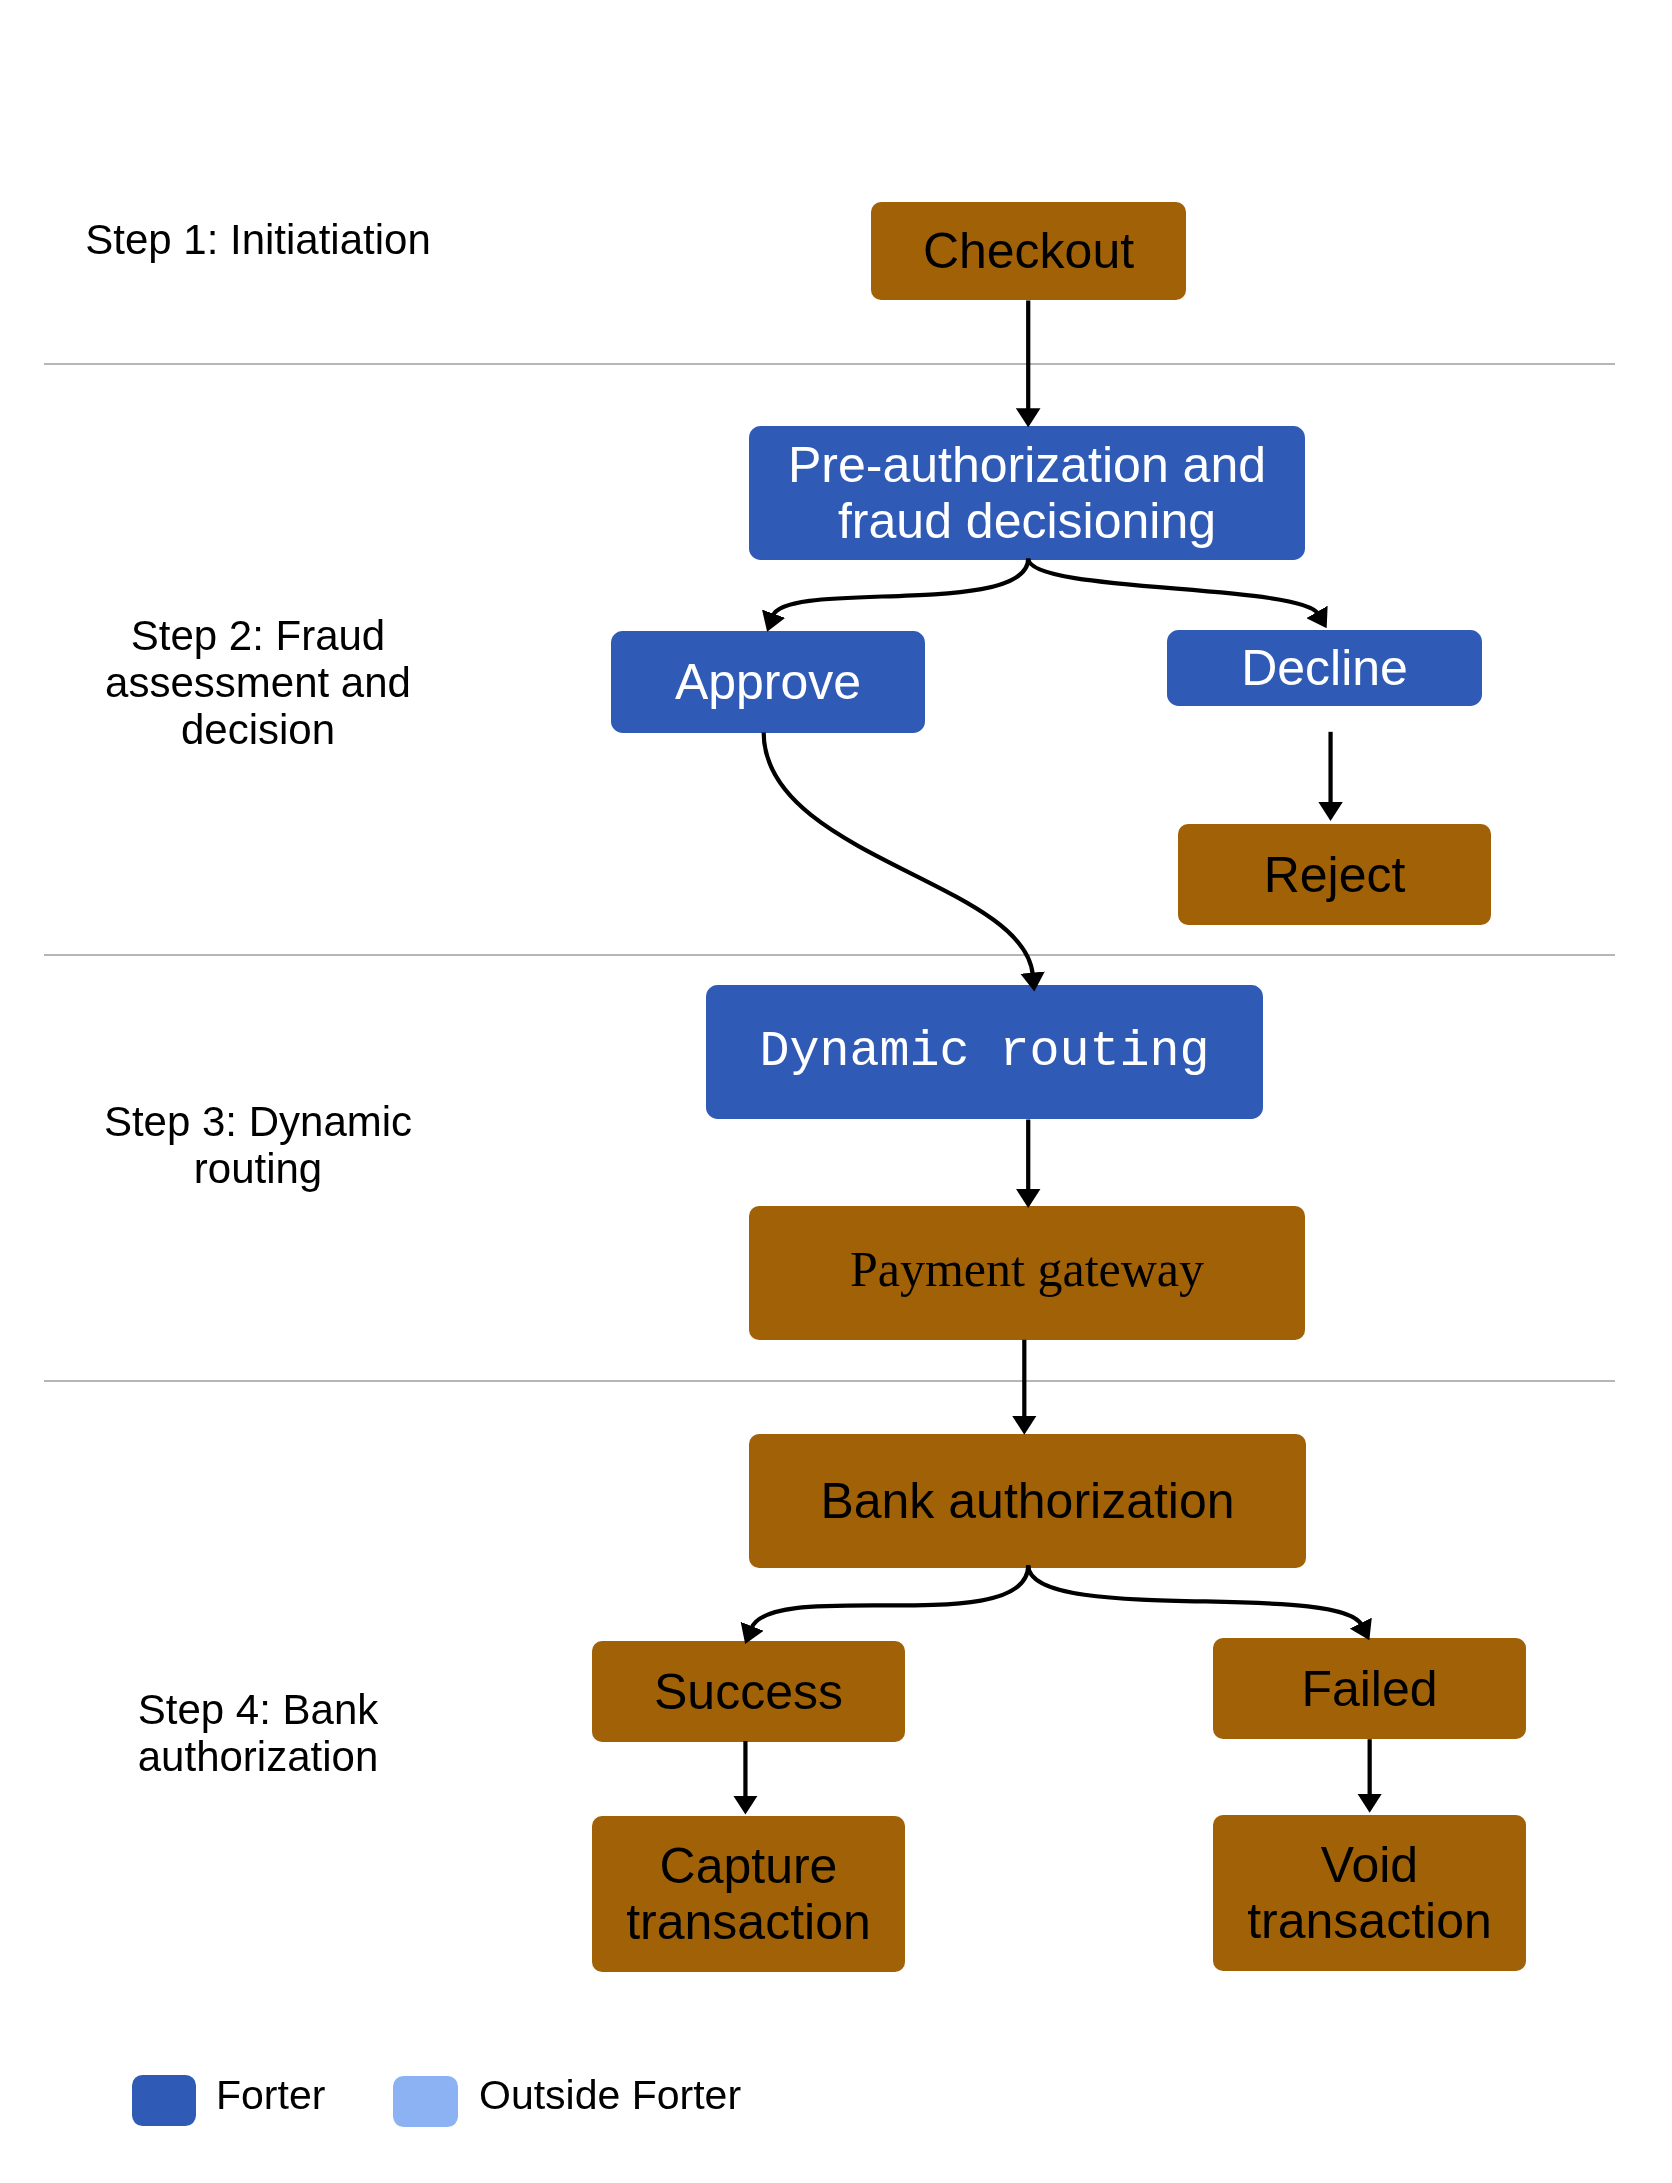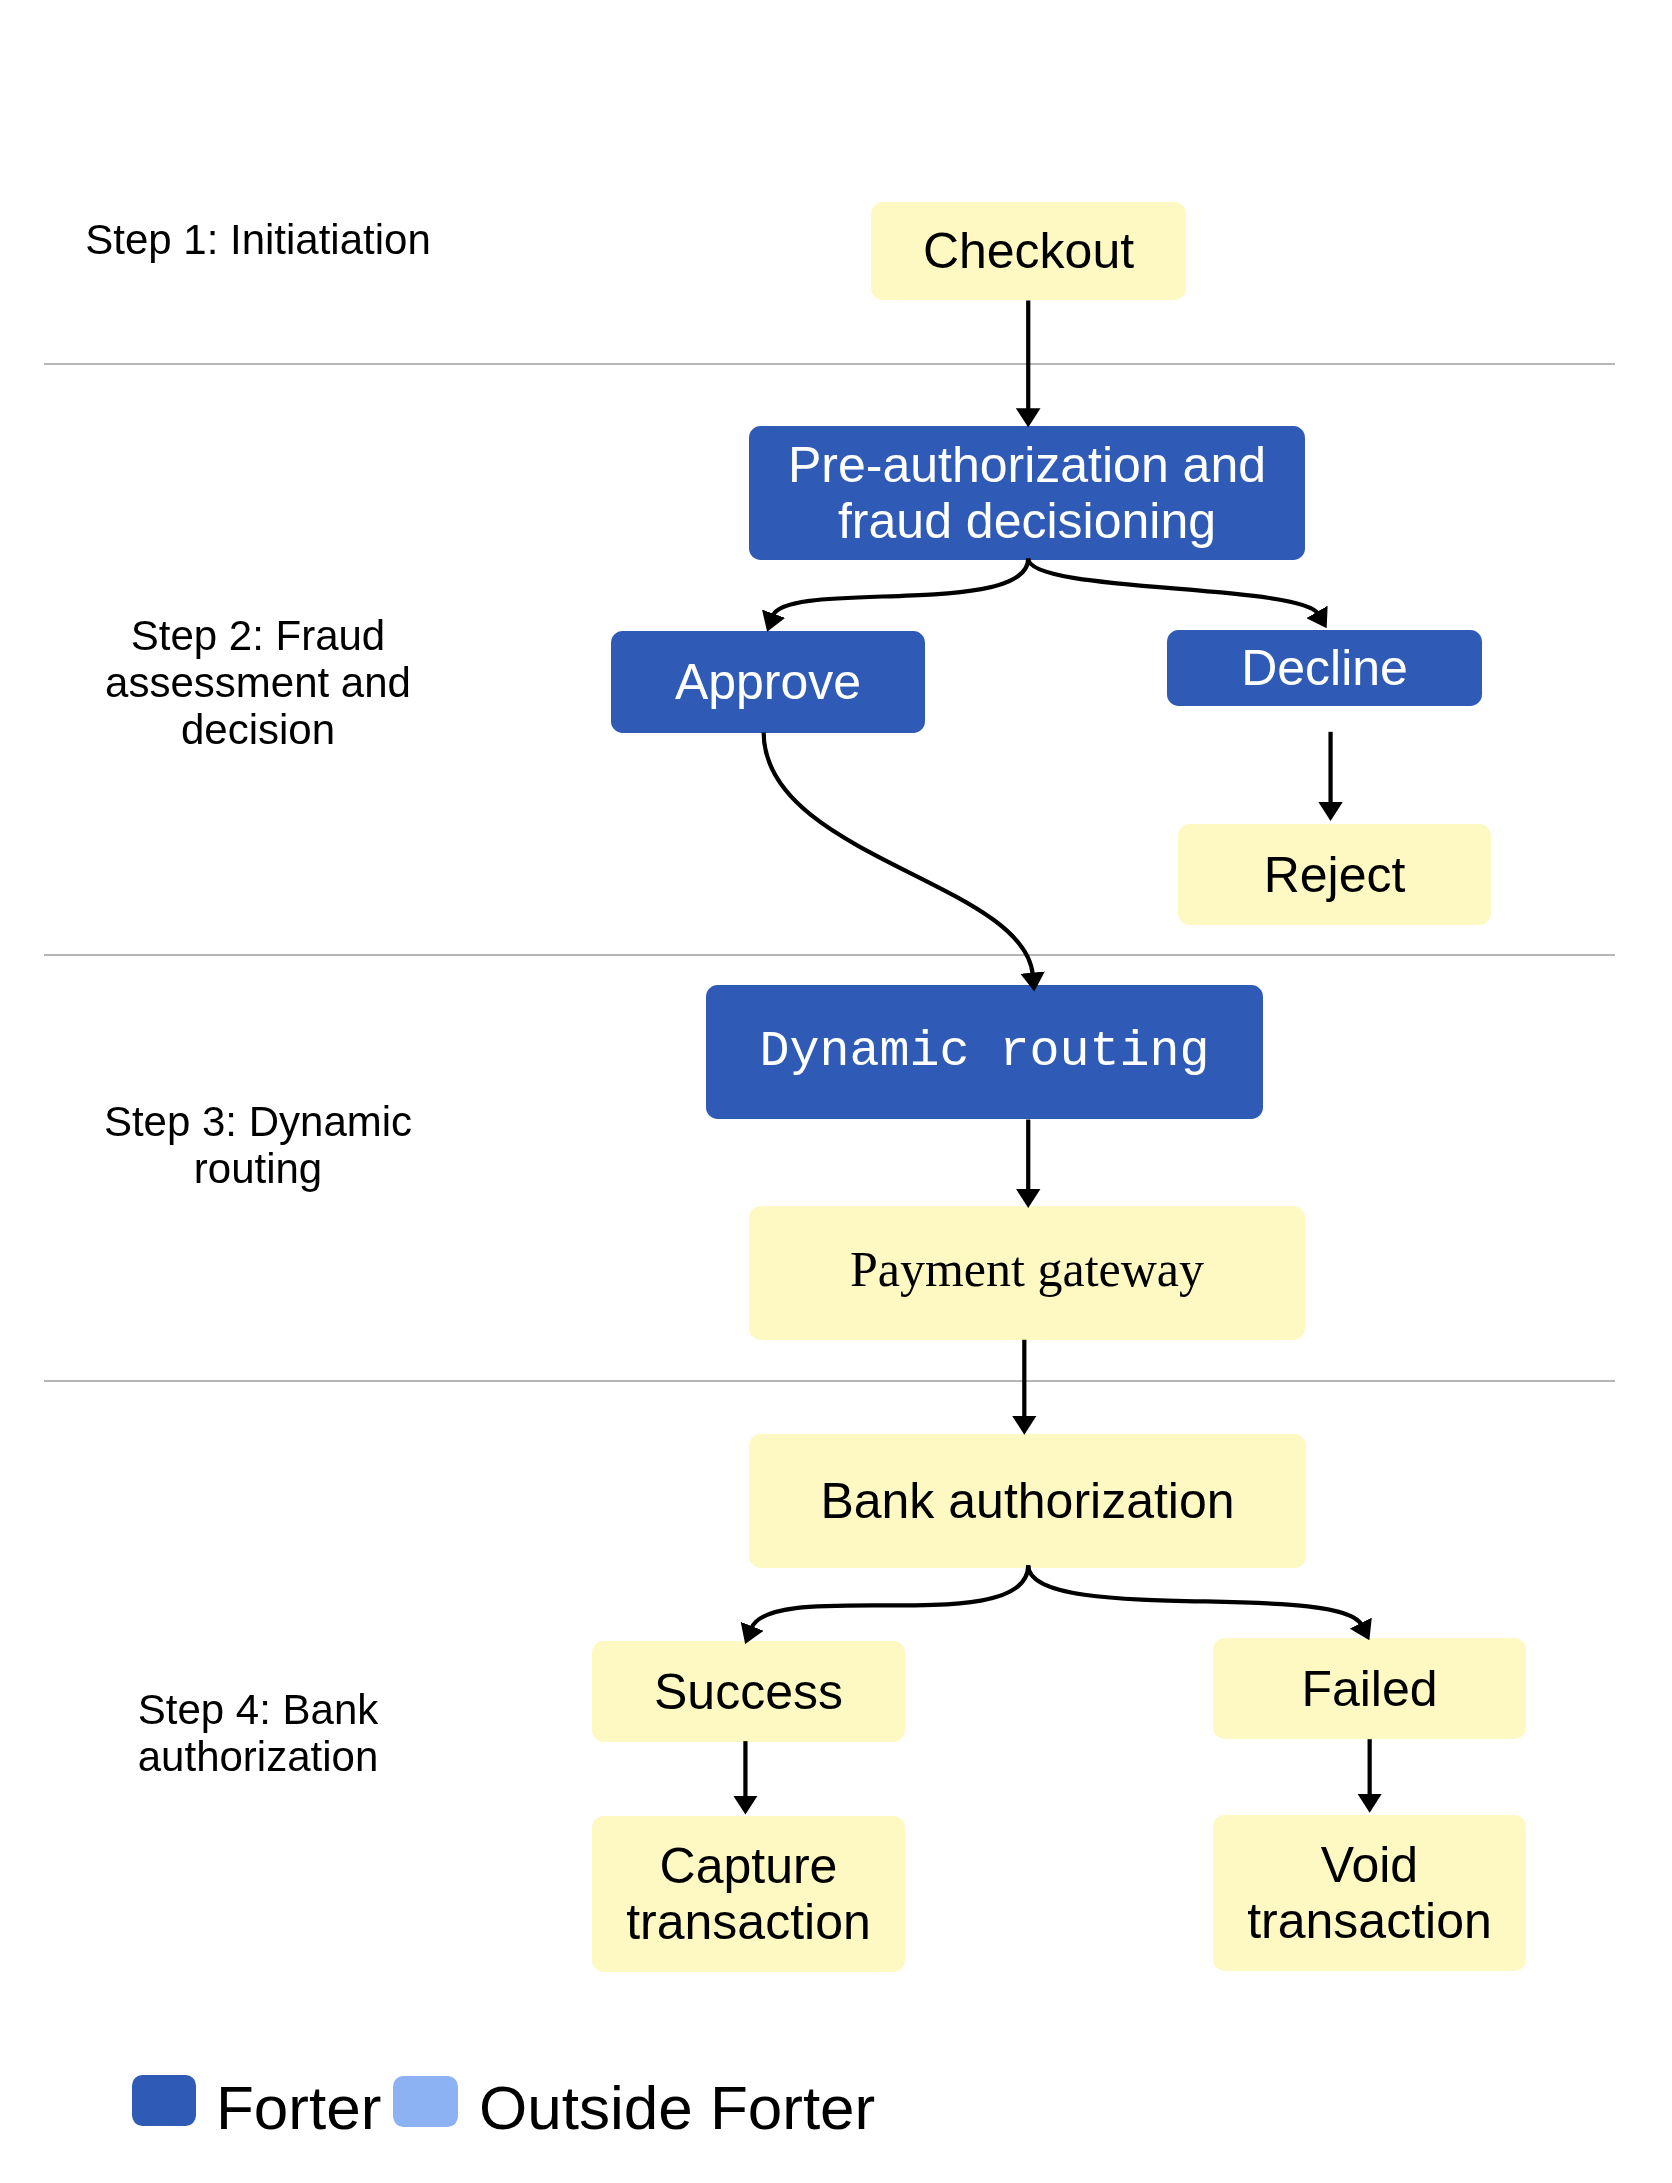--- a/index.html
+++ b/index.html
@@ -3,24 +3,24 @@
 <meta charset="utf-8">
 <title>Payment flow diagram</title>
 <style>
   html,body{margin:0;padding:0;background:#ffffff;}
   body{width:1672px;height:2183px;overflow:hidden;font-family:"Liberation Sans",sans-serif;}
   #stage{position:relative;width:1672px;height:2183px;background:#ffffff;}
   .sep{position:absolute;background:linear-gradient(to bottom,#d8d8d8 0%,#9c9c9c 45%,#c9c9c9 100%);height:2px;left:44px;width:1571px;}
   .steplabel{position:absolute;text-align:center;color:#000000;font-size:42px;line-height:47px;white-space:pre-line;}
   .node{position:absolute;display:flex;align-items:center;justify-content:center;text-align:center;border-radius:11.7px;font-size:50px;line-height:56px;white-space:pre-line;}
   .dark{background:#2f5ab5;color:#ffffff;}
-  .light{background:#fef9c3;color:#000000;}
+  .light{background:#a16207;color:#000000;border-radius:10px;}
   svg.edges{position:absolute;left:0;top:0;width:1672px;height:2183px;overflow:visible;}
   .sw{position:absolute;border-radius:10.4px;}
-  .legtext{position:absolute;font-size:62px;color:#000;white-space:nowrap;}
+  .legtext{position:absolute;font-size:41px;color:#000;white-space:nowrap;}
 </style>
 </head>
 <body>
 
 <div id="stage">
 
   <div class="sep" style="top:363px;"></div>
   <div class="sep" style="top:954px;"></div>
   <div class="sep" style="top:1380px;"></div>
 

